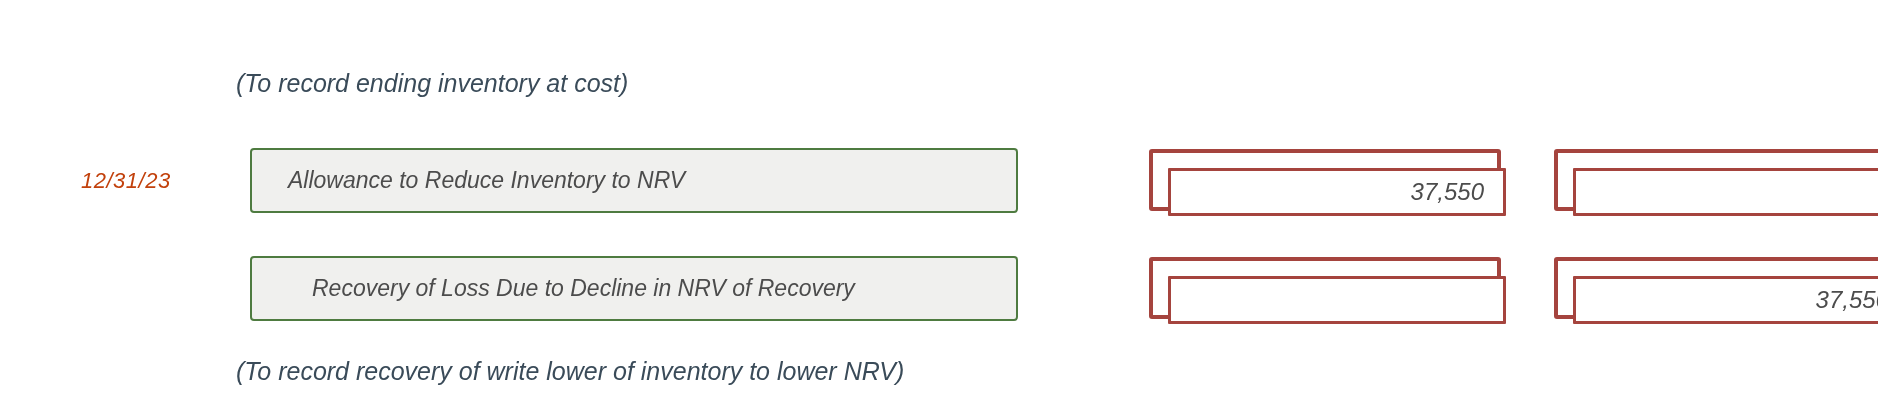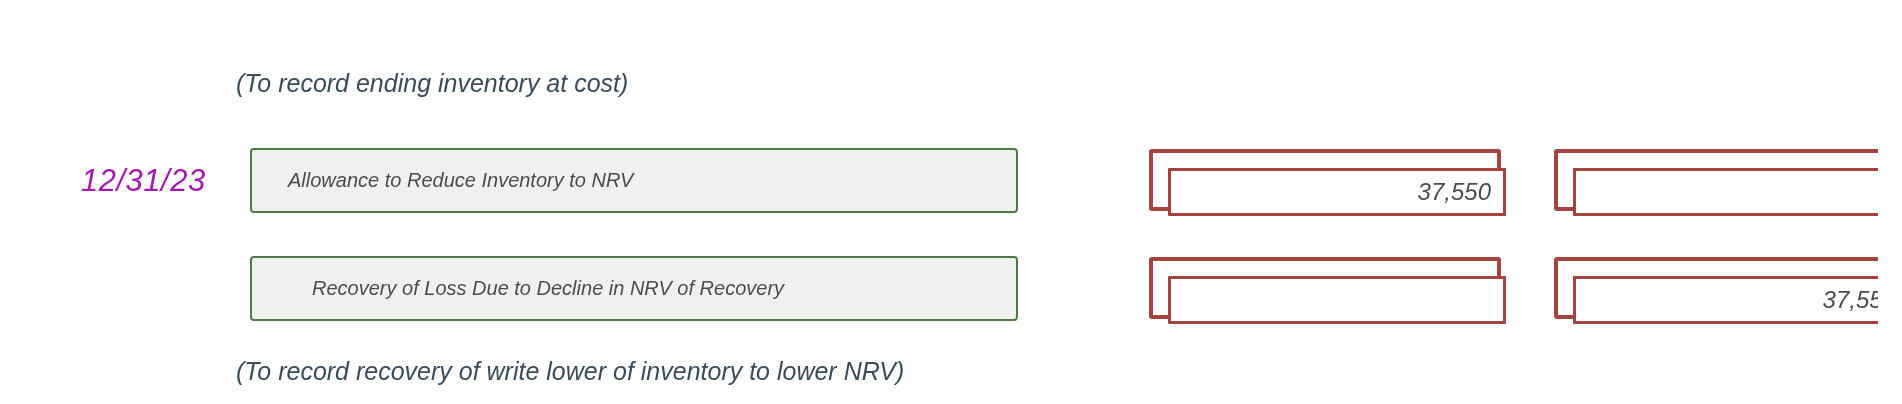--- a/index.html
+++ b/index.html
@@ -22,36 +22,36 @@
   }
   .memo-top    { top: 18px; }
   .memo-bottom { top: 306px; }
   .entry-date {
     position: absolute;
     left: 33px;
     top: 100px;
     height: 65px;
     display: flex;
     align-items: center;
-    font-size: 31px;
-    color: #a21caf;
+    font-size: 22px;
+    color: #c2410c;
     letter-spacing: 0.5px;
     white-space: nowrap;
   }
   .account-box {
     position: absolute;
     left: 202px;
     width: 768px;
     height: 65px;
     background: #f0f0ee;
     border: 2px solid #4e7b40;
     border-radius: 4px;
     display: flex;
     align-items: center;
-    font-size: 20px;
+    font-size: 23px;
     color: #4c4c4c;
     white-space: nowrap;
     overflow: hidden;
   }
   .account-box.row1 { top: 100px; padding-left: 24px; }
   .account-box.row2 { top: 208px; padding-left: 48px; }
   .amount-box {
     position: absolute;
     width: 352px;
     height: 62px;
@@ -66,21 +66,21 @@
   .amount-box.row2 { top: 209px; }
   .amount-inner {
     width: 100%;
     height: 100%;
     border: 3px solid #a5443e;
     border-radius: 1px;
     background: #ffffff;
     display: flex;
     align-items: center;
     justify-content: flex-end;
-    padding-right: 12px;
+    padding-right: 19px;
     font-size: 24px;
     color: #4c4c4c;
     white-space: nowrap;
     overflow: hidden;
   }
 </style>
 </head>
 <body>
 
 <div class="canvas">

